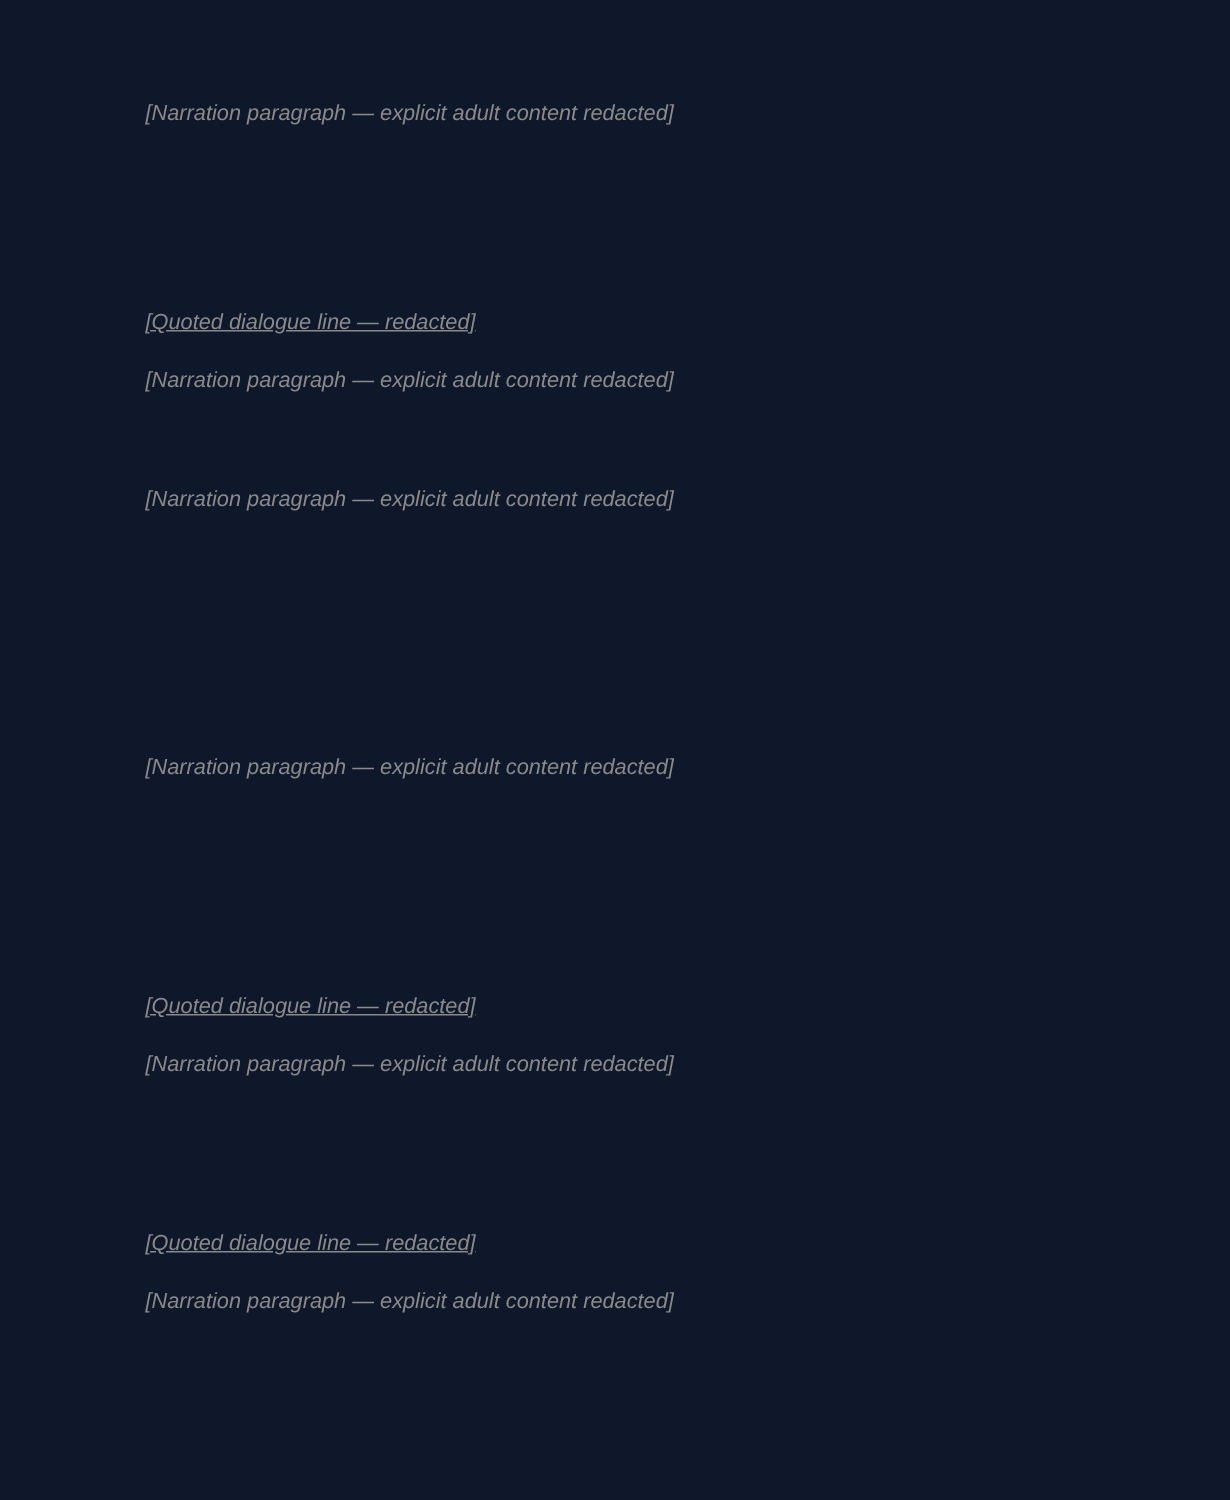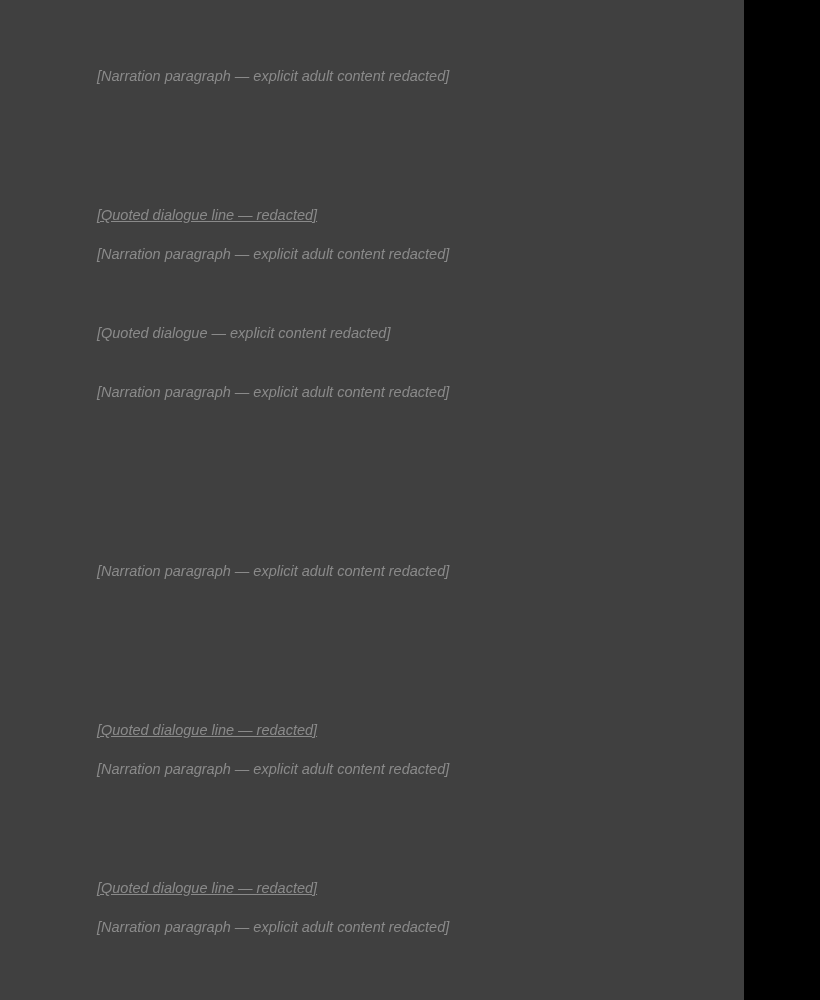--- a/index.html
+++ b/index.html
@@ -7,23 +7,23 @@
     padding: 0;
   }
   body {
     width: 820px;
     height: 1000px;
     background: #000000;
     font-family: "Liberation Sans", sans-serif;
     overflow: hidden;
   }
   .page {
-    width: 744px;
+    width: 820px;
     height: 1000px;
-    background: #404040;
+    background: #0f172a;
     box-sizing: border-box;
     padding: 66px 85px 40px 97px;
   }
   .paragraph {
     color: #d9d9d9;
     font-size: 14.5px;
     line-height: 1.38;
     margin: 0 0 19px 0;
     white-space: pre-wrap;
   }
@@ -44,21 +44,20 @@
   .lines-8 { min-height: 160px; }
 </style>
 </head>
 <body>
 
 <div class="page">
   <div id="paragraph-container">
       <p class="paragraph redacted narration lines-6">[Narration paragraph — explicit adult content redacted]</p>
       <p class="paragraph redacted dialogue lines-1">[Quoted dialogue line — redacted]</p>
       <p class="paragraph redacted narration lines-3">[Narration paragraph — explicit adult content redacted]</p>
-      <p class="paragraph redacted dialogue lines-2">[Quoted dialogue — explicit content redacted]</p>
       <p class="paragraph redacted narration lines-8">[Narration paragraph — explicit adult content redacted]</p>
       <p class="paragraph redacted narration lines-7">[Narration paragraph — explicit adult content redacted]</p>
       <p class="paragraph redacted dialogue lines-1">[Quoted dialogue line — redacted]</p>
       <p class="paragraph redacted narration lines-5">[Narration paragraph — explicit adult content redacted]</p>
       <p class="paragraph redacted dialogue lines-1">[Quoted dialogue line — redacted]</p>
       <p class="paragraph redacted narration lines-5">[Narration paragraph — explicit adult content redacted]</p>
     </div>
 </div>
 
 </body></html>

